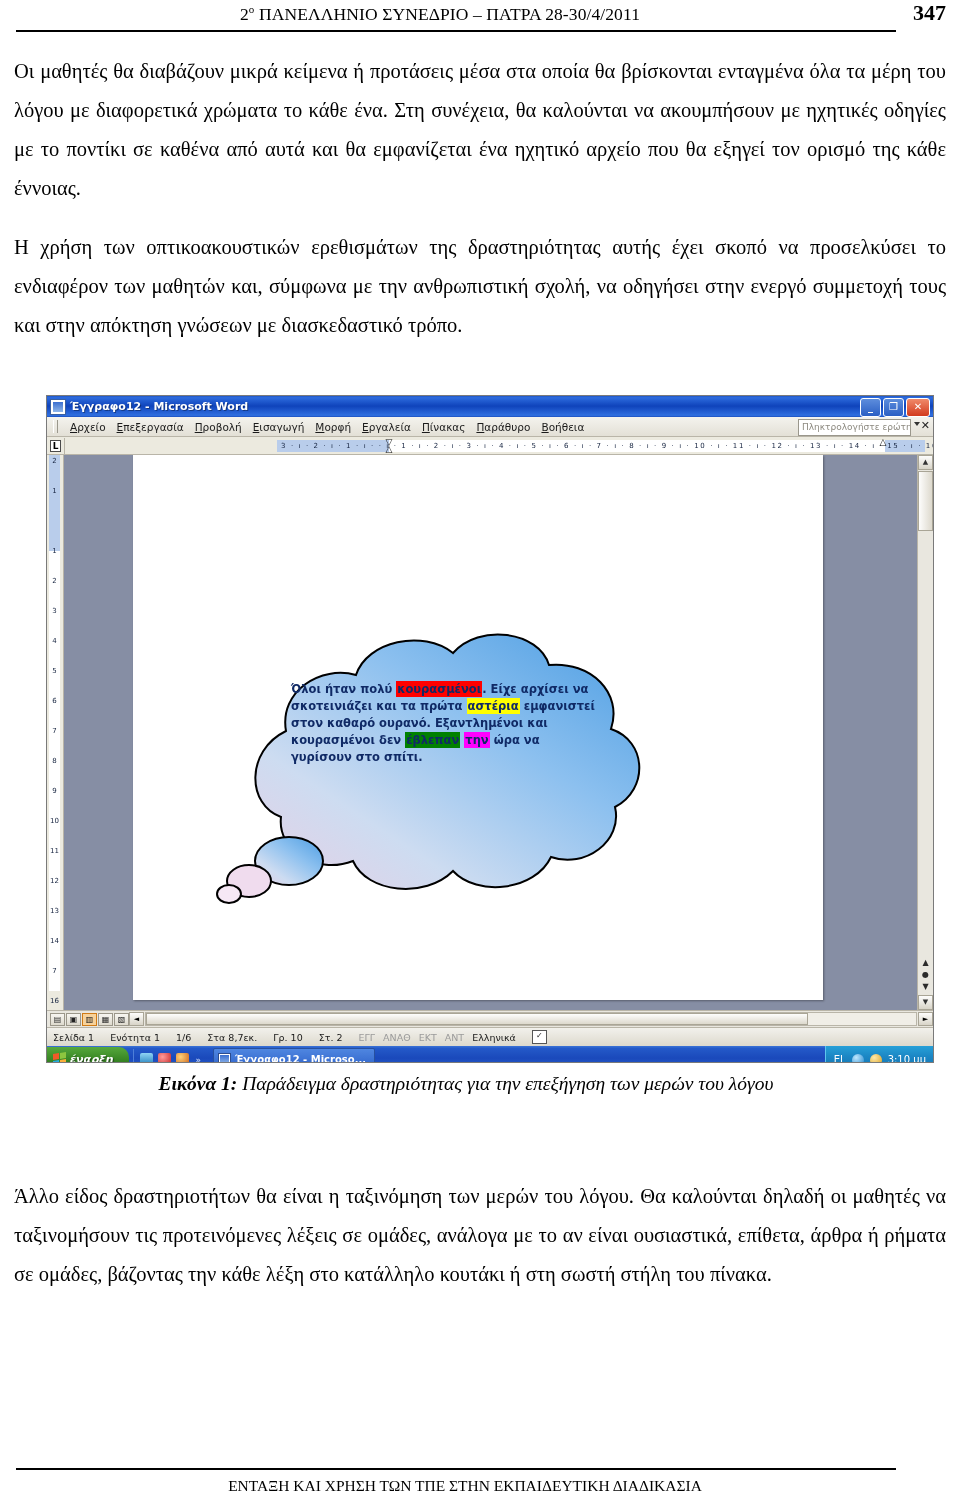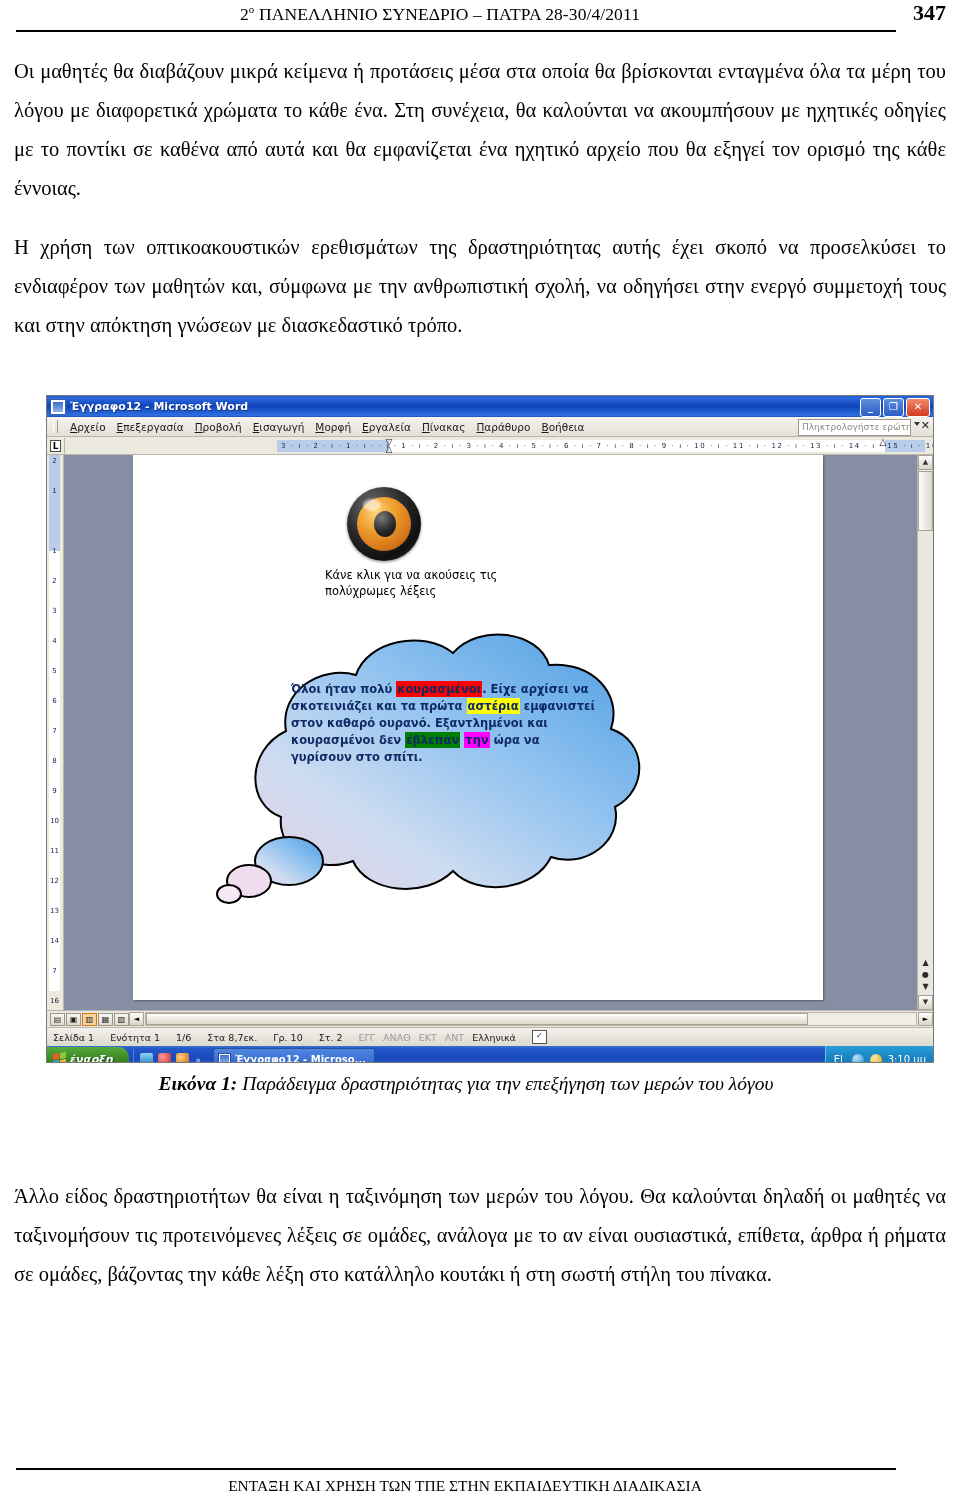--- a/index.html
+++ b/index.html
@@ -679,29 +679,20 @@
         <div>12</div>
         <div>13</div>
         <div>14</div>
         <div>7</div>
         <div>16</div>
       </div>
     </div>
 
     <div class="page-sheet">
 
-      <div class="speaker-block">
-        <div class="speaker-icon">
-          <span class="spk-ring"></span>
-          <span class="spk-cone"></span>
-          <span class="spk-dome"></span>
-          <span class="spk-glint"></span>
-        </div>
-        <div class="speaker-label">Κάνε κλικ για να ακούσεις τις πολύχρωμες λέξεις</div>
-      </div>
 
       <div class="cloud-wrap">
         <svg width="500" height="300" viewBox="0 0 500 300">
           <defs>
             <linearGradient id="cloudGrad" x1="0" y1="1" x2="1" y2="0">
               <stop offset="0%" stop-color="#e7cfe4"></stop>
               <stop offset="28%" stop-color="#cddcf1"></stop>
               <stop offset="62%" stop-color="#8cc0ef"></stop>
               <stop offset="100%" stop-color="#4a9ce2"></stop>
             </linearGradient>

